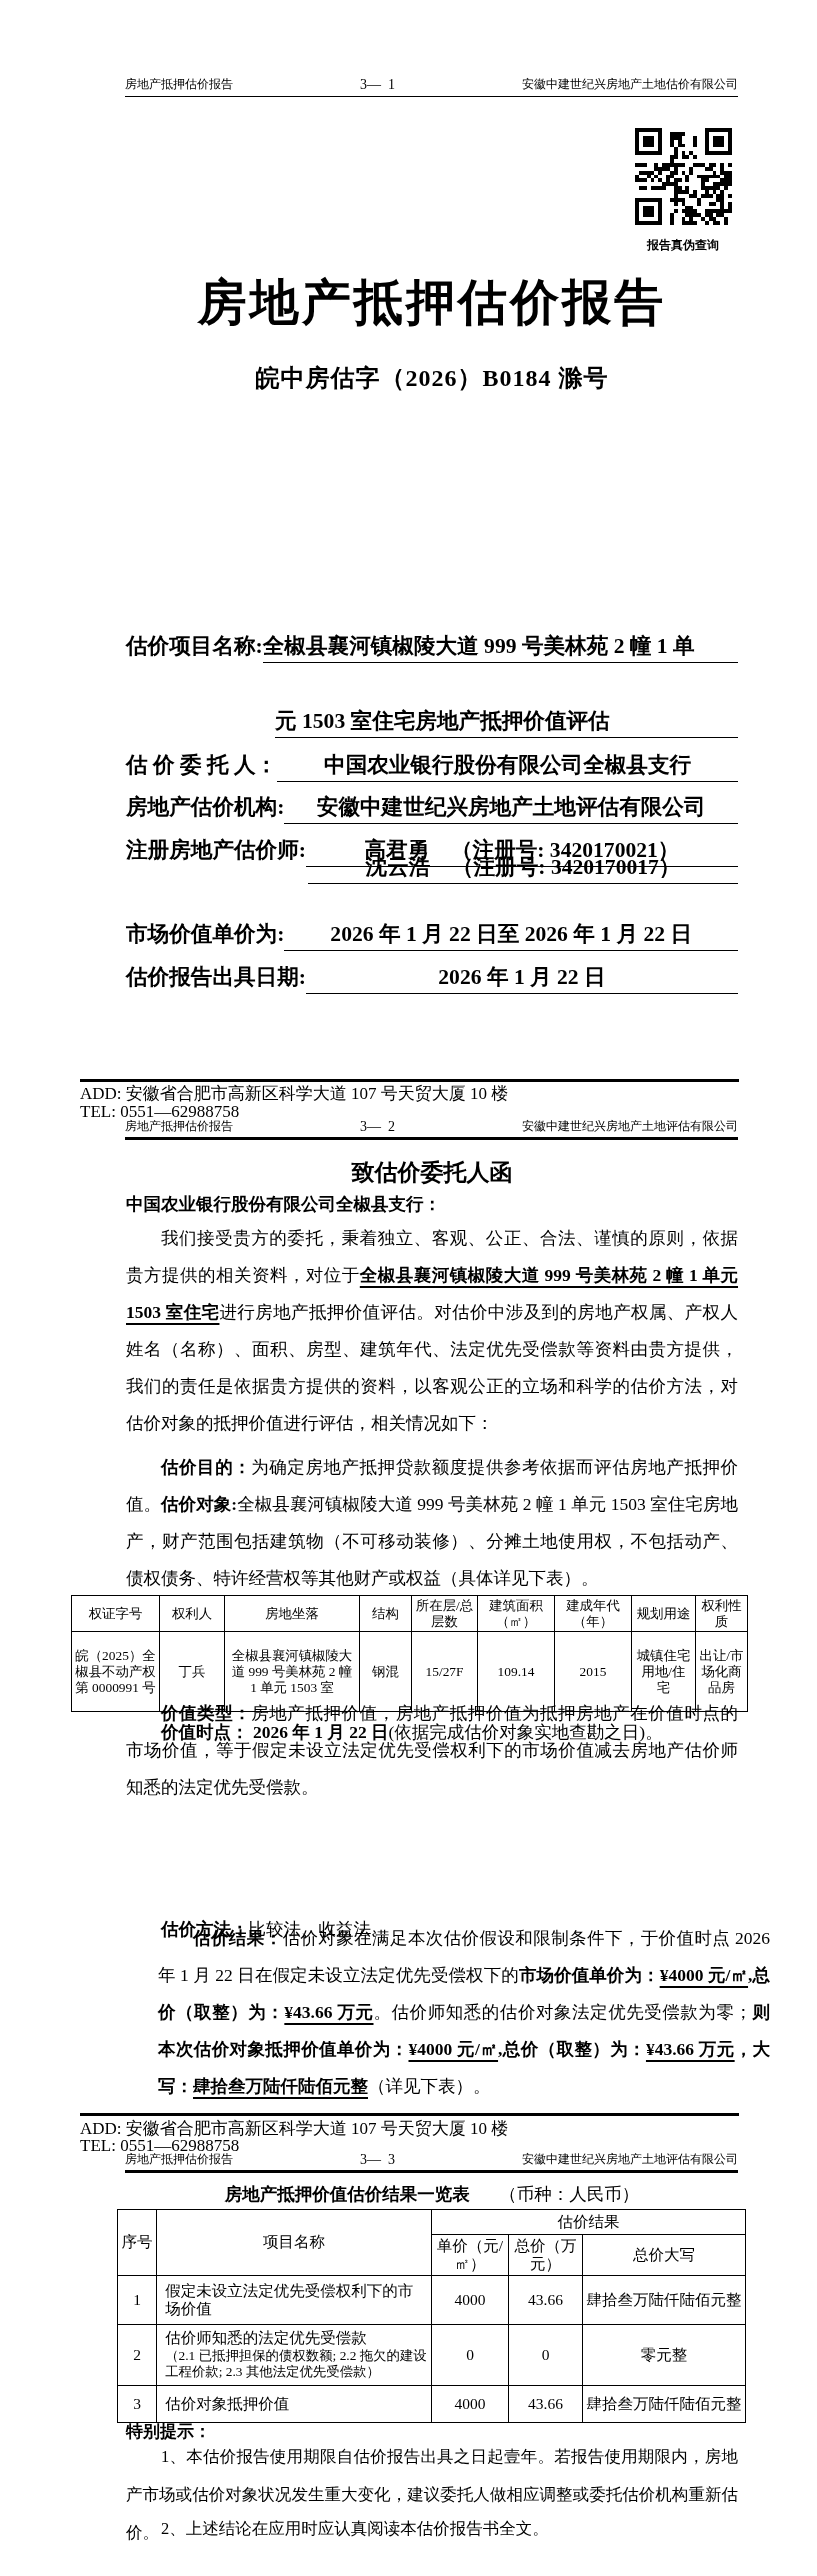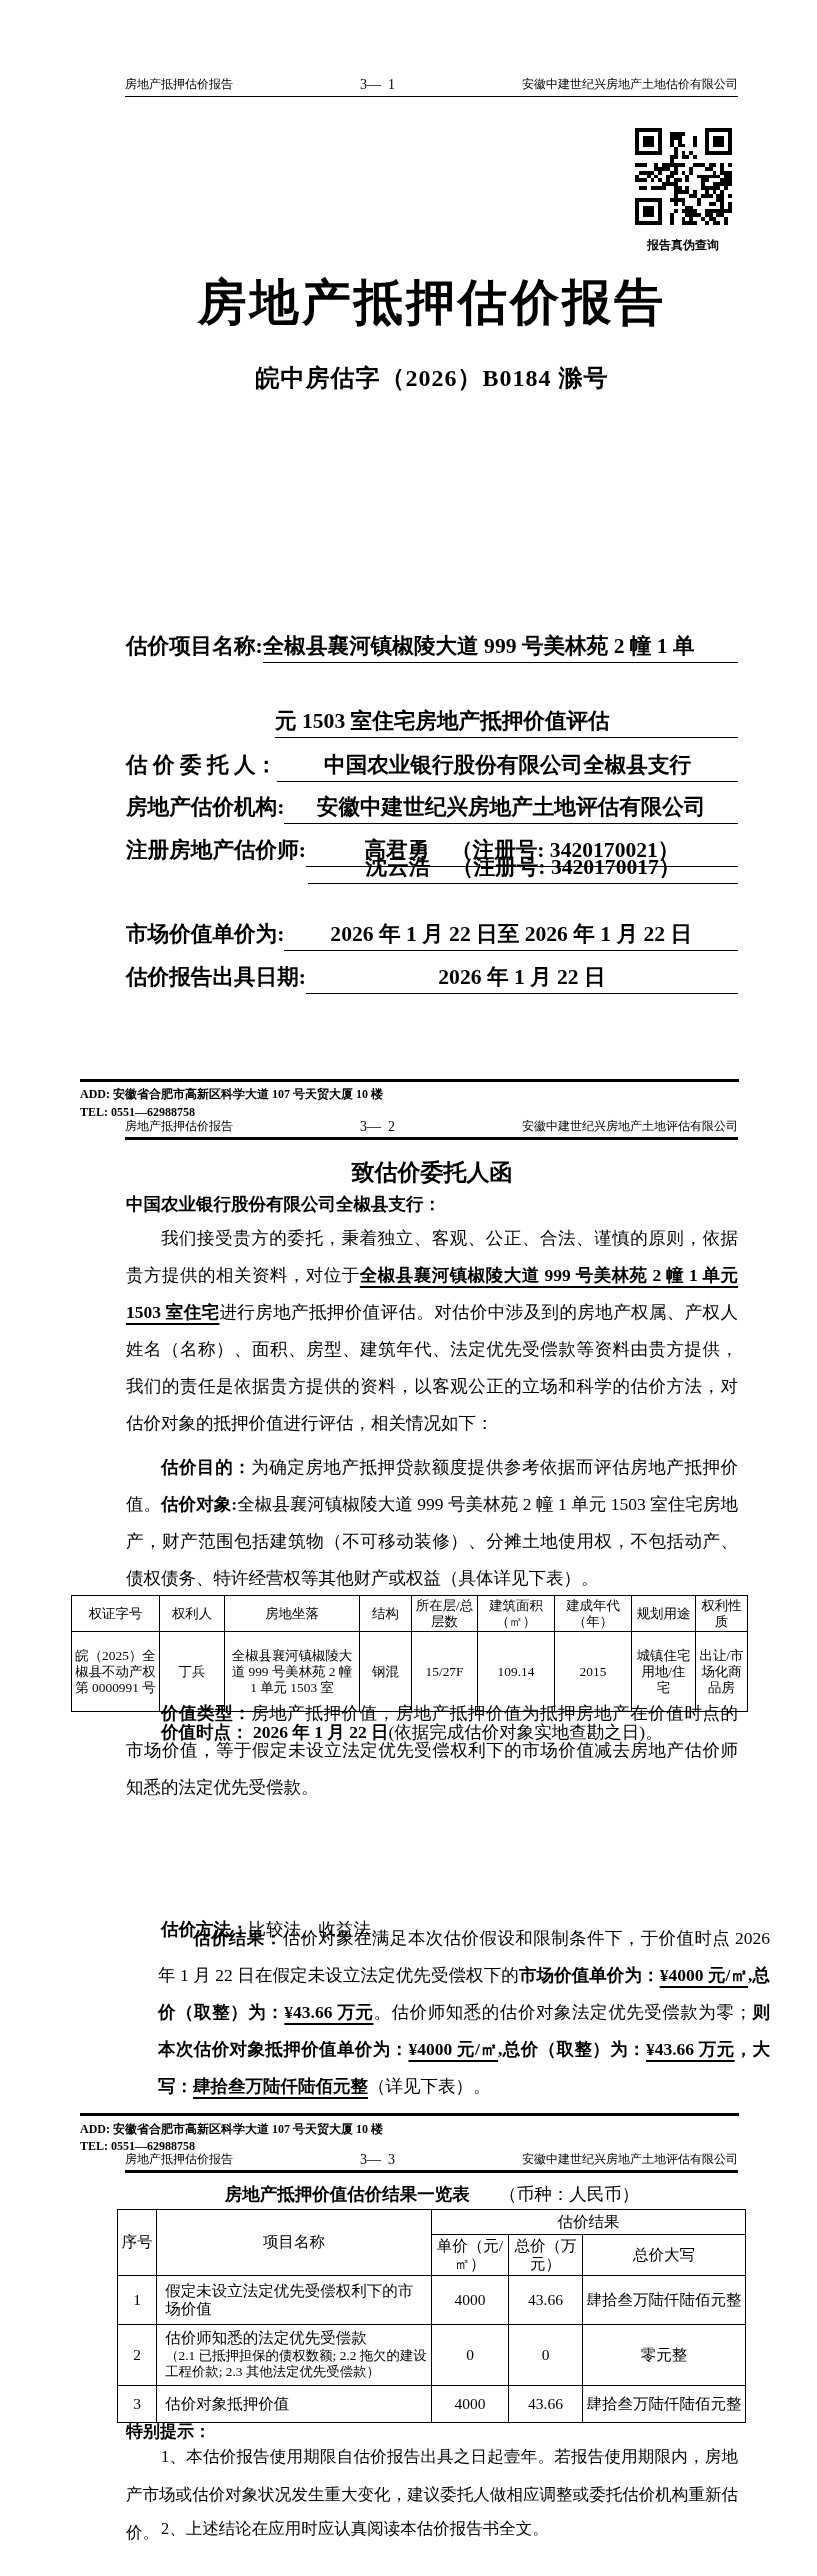--- a/index.html
+++ b/index.html
@@ -8,21 +8,21 @@
     font-family:"Liberation Serif","DejaVu Serif",serif;color:#000;
   }
   .abs{position:absolute;}
   
   .hdr{position:absolute;left:125px;width:613px;display:flex;justify-content:space-between;align-items:flex-end;font-size:12px;padding-bottom:2.6px;}
   .hdr .pagenum{font-size:14px;white-space:pre;}
   .hdr-thin{border-bottom:1.5px solid #000;}
   .hdr-thick{border-bottom:3.1px solid #000;}
   
   .rule{position:absolute;background:#000;}
-  .footer-line{position:absolute;left:80px;width:659px;font-size:12px;line-height:16.5px;white-space:pre;font-weight:bold;}
+  .footer-line{position:absolute;left:80px;width:659px;font-size:17px;line-height:16.5px;white-space:pre;}
   
   .qrbox{position:absolute;left:635px;top:128px;width:97px;height:97px;}
   .qrbox svg{display:block;}
   .qrcap{position:absolute;left:627px;top:237px;width:112px;text-align:center;font-weight:bold;font-size:12px;}
   .title1{position:absolute;left:103px;top:270px;width:658px;text-align:center;font-size:49px;font-weight:bold;letter-spacing:3.1px;white-space:nowrap;}
   .docno{position:absolute;left:126px;top:362px;width:612px;text-align:center;font-size:24px;font-weight:bold;letter-spacing:1px;}
   .frow{position:absolute;left:126px;width:612px;display:flex;align-items:baseline;font-weight:bold;font-size:21.6px;white-space:pre;}
   .flabel{flex:none;white-space:pre;}
   .fspacer{flex:none;}
   .fval{flex:1;border-bottom:1.5px solid #000;padding-bottom:1.5px;text-align:center;white-space:nowrap;}

